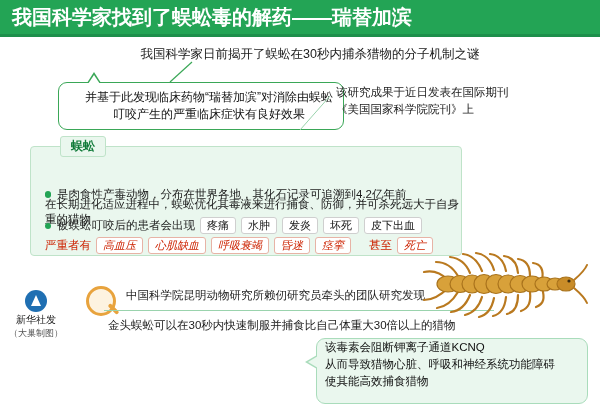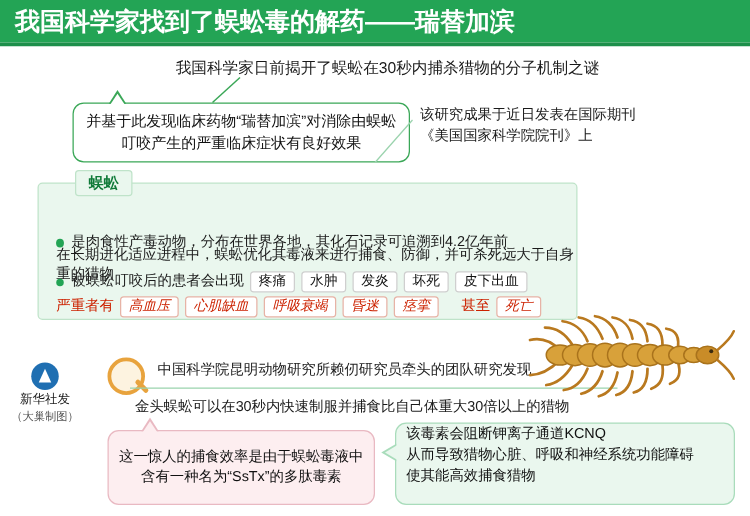--- a/index.html
+++ b/index.html
@@ -30,21 +30,21 @@
   
   .subtitle{
     position:absolute;left:100px;top:46px;width:420px;
     font-size:12.5px;color:#1a1a1a;text-align:center;line-height:16px;
   }
 
   
   .box-a{
     position:absolute;left:58px;top:82px;width:268px;height:46px;
     border:1.6px solid #3aa757;border-radius:9px;background:#ffffff;
-    display:flex;align-items:center;justify-content:center;
+    display:flex;align-items:center;justify-content:center;padding-left:16px;
   }
   .box-a .tx{font-size:12px;color:#111;line-height:17px;text-align:center;padding:0 8px;}
   .box-a:after{
     content:"";position:absolute;left:28px;top:-11px;
     border-left:7px solid transparent;border-right:7px solid transparent;
     border-bottom:11px solid #3aa757;
   }
   .box-a:before{
     content:"";position:absolute;left:29px;top:-8px;z-index:2;
     border-left:6px solid transparent;border-right:6px solid transparent;
@@ -228,23 +228,20 @@
 
   <div class="mag">
     <div class="lens"></div>
     <div class="handle"></div>
   </div>
 
   <div class="find-1">中国科学院昆明动物研究所赖仞研究员牵头的团队研究发现</div>
   <div class="hr-green"></div>
   <div class="find-2">金头蜈蚣可以在30秒内快速制服并捕食比自己体重大30倍以上的猎物</div>
 
-  <div class="box-b">
-    <div class="tx">这一惊人的捕食效率是由于蜈蚣毒液中含有一种名为“SsTx”的多肽毒素</div>
-  </div>
 
   <div class="box-c">
     <div class="ln">该毒素会阻断钾离子通道KCNQ</div>
     <div class="ln">从而导致猎物心脏、呼吸和神经系统功能障碍</div>
     <div class="ln">使其能高效捕食猎物</div>
   </div>
 
   <div class="bug">
     <svg width="170" height="96" viewBox="0 0 170 96" xmlns="http://www.w3.org/2000/svg" aria-hidden="true">
       <g stroke="#b9791f" stroke-width="2.2" fill="none" stroke-linecap="round">

